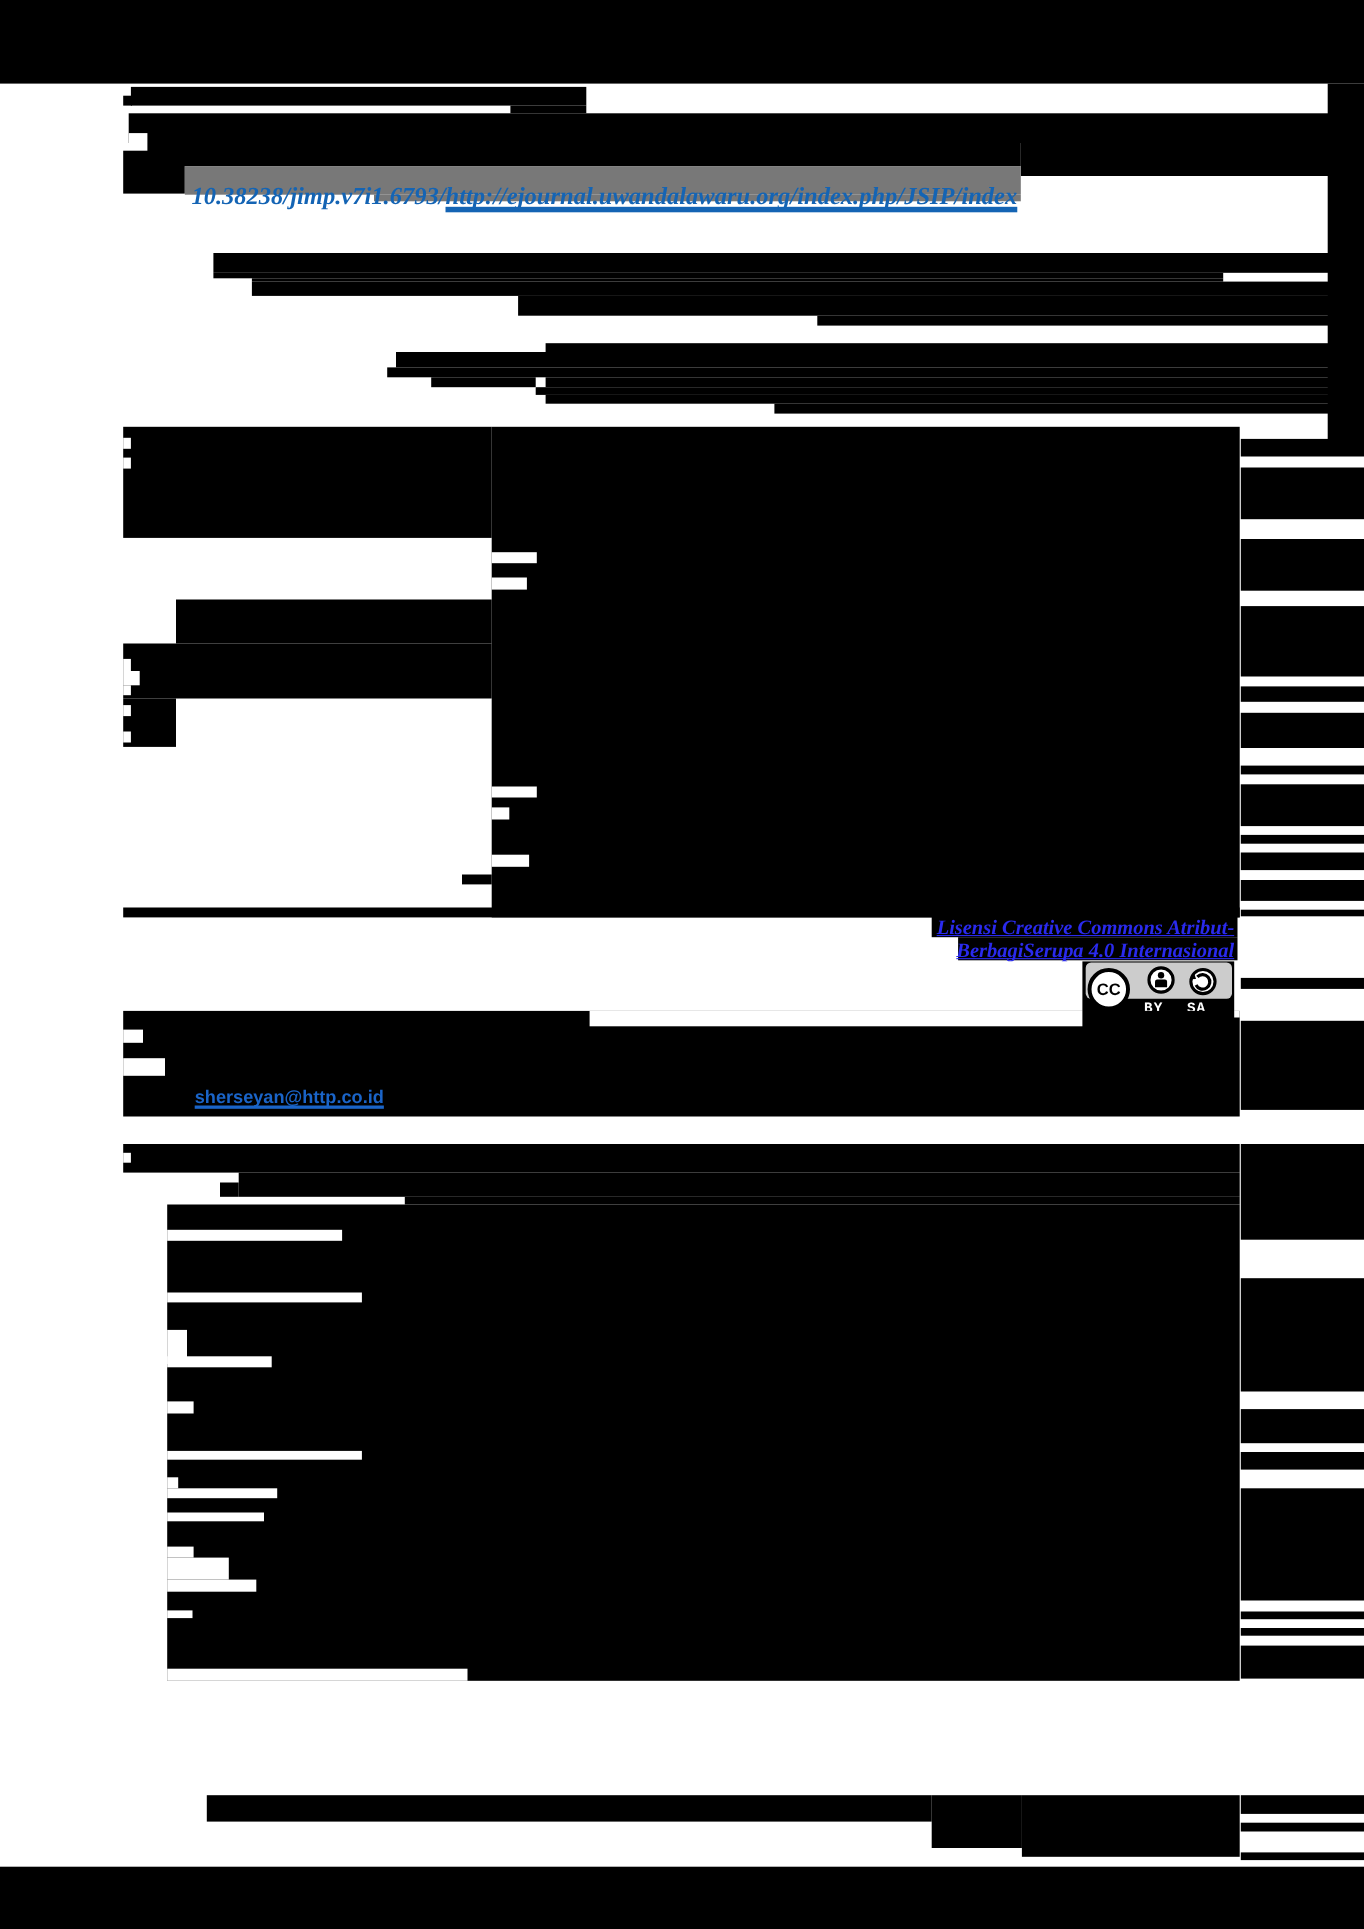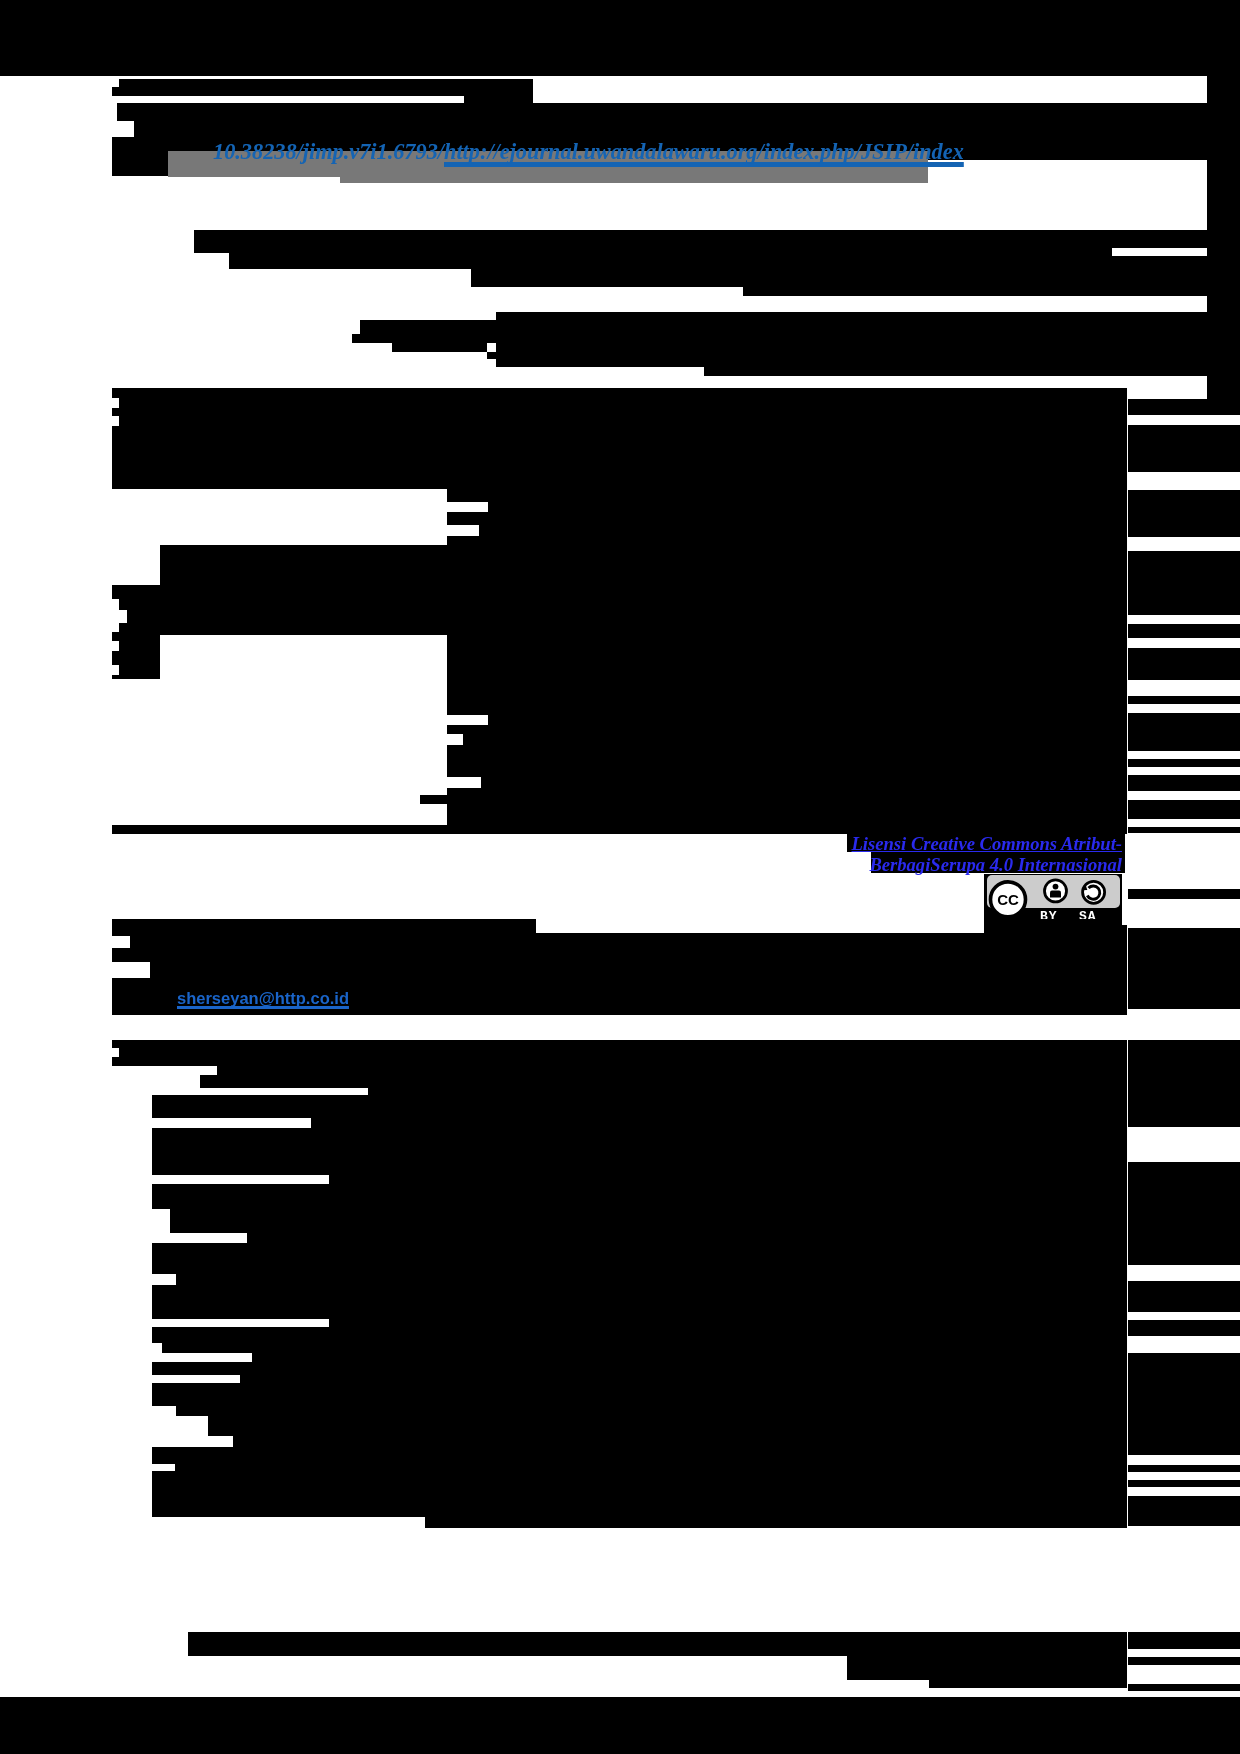--- a/index.html
+++ b/index.html
@@ -20,23 +20,23 @@
 <div class="b" style="left:111.5px;top:87px;width:8px;height:8.6px;"></div>
 <div class="b" style="left:464px;top:95.6px;width:69px;height:7px;"></div>
 <div class="b" style="left:117px;top:102.5px;width:1123px;height:27.5px;"></div>
 <div class="b" style="left:134px;top:130px;width:793.5px;height:21px;"></div>
 <div class="w" style="left:117px;top:120.8px;width:17px;height:9.2px;"></div>
 <div class="b" style="left:927.5px;top:130px;width:312.5px;height:29.5px;"></div>
 <div class="b" style="left:112px;top:136.8px;width:56px;height:39.2px;"></div>
 
 <div style="position:absolute;left:168px;top:151px;width:759.5px;height:25.5px;background:#787878;"></div>
 <div style="position:absolute;left:340px;top:176.5px;width:587.5px;height:6px;background:#787878;"></div>
-<div style="position:absolute;left:174px;top:134px;width:756px;height:36px;
+<div style="position:absolute;left:174px;top:160px;width:756px;height:36px;
      font-family:'Liberation Serif',serif;font-style:italic;font-weight:bold;
-     font-size:22.3px;line-height:36px;color:#1464b4;white-space:nowrap;margin-left:39px;">10.38238/jimp.v7i1.6793/<span style="text-decoration:underline;text-decoration-thickness:4.5px;text-underline-offset:2.5px;text-decoration-skip-ink:none;">http://ejournal.uwandalawaru.org/index.php/JSIP/index</span></div>
+     font-size:22.3px;line-height:36px;color:#1464b4;white-space:nowrap;">10.38238/jimp.v7i1.6793/<span style="text-decoration:underline;text-decoration-thickness:4.5px;text-underline-offset:2.5px;text-decoration-skip-ink:none;">http://ejournal.uwandalawaru.org/index.php/JSIP/index</span></div>
 
 <div class="b" style="left:194px;top:230px;width:1046px;height:18px;"></div>
 <div class="b" style="left:194px;top:248px;width:918px;height:4.5px;"></div>
 <div class="b" style="left:229px;top:252.5px;width:883px;height:3.5px;"></div>
 <div class="b" style="left:229px;top:256px;width:1011px;height:13px;"></div>
 <div class="b" style="left:471px;top:269px;width:769px;height:18px;"></div>
 <div class="b" style="left:743px;top:287px;width:497px;height:9px;"></div>
 
 <div class="b" style="left:496.1px;top:312px;width:734.9px;height:8.1px;"></div>
 <div class="b" style="left:360.4px;top:320.1px;width:870.6px;height:14.2px;"></div>
@@ -70,21 +70,21 @@
 
 <div class="b" style="left:420px;top:795px;width:27px;height:9px;"></div>
 <div class="b" style="left:112px;top:824.7px;width:1015px;height:8.9px;"></div>
 
 <div class="b" style="left:847px;top:830.4px;width:277.5px;height:21.4px;"></div>
 <div class="b" style="left:871px;top:851.8px;width:253.5px;height:21.4px;"></div>
 <div style="position:absolute;left:700px;top:832.8px;width:422px;height:42px;
      font-family:'Liberation Serif',serif;font-weight:bold;font-style:italic;
      font-size:18.6px;line-height:21.2px;color:#2a2aee;text-align:right;">
   <span style="text-decoration:underline;text-decoration-skip-ink:none;">Lisensi Creative Commons Atribut-</span><br>
-  <span style="text-decoration-skip-ink:none;margin-left:24px;">BerbagiSerupa 4.0 Internasional</span>
+  <span style="text-decoration:underline;text-decoration-skip-ink:none;margin-left:24px;">BerbagiSerupa 4.0 Internasional</span>
 </div>
 <div class="b" style="left:984px;top:873.6px;width:138px;height:52px;"></div>
 <div style="position:absolute;left:986.6px;top:874.7px;width:133px;height:33.2px;background:#cccccc;border-radius:5px;"></div>
 <svg style="position:absolute;left:984px;top:873.6px;" width="138" height="56" viewBox="0 0 138 56">
   <circle cx="24" cy="25.4" r="17.5" fill="#fff" stroke="#000" stroke-width="3.6"></circle>
   <text x="24" y="30.5" font-family="Liberation Sans" font-size="15" font-weight="bold" text-anchor="middle" fill="#000">CC</text>
   <circle cx="71.5" cy="16.9" r="11" fill="#fff" stroke="#000" stroke-width="2.8"></circle>
   <circle cx="71.5" cy="12.6" r="2.9" fill="#000"></circle>
   <path d="M66 23.5 v-5 a2 2 0 0 1 2-2 h7 a2 2 0 0 1 2 2 v5 z" fill="#000"></path>
   <circle cx="109.6" cy="18.3" r="11" fill="#fff" stroke="#000" stroke-width="2.8"></circle>

